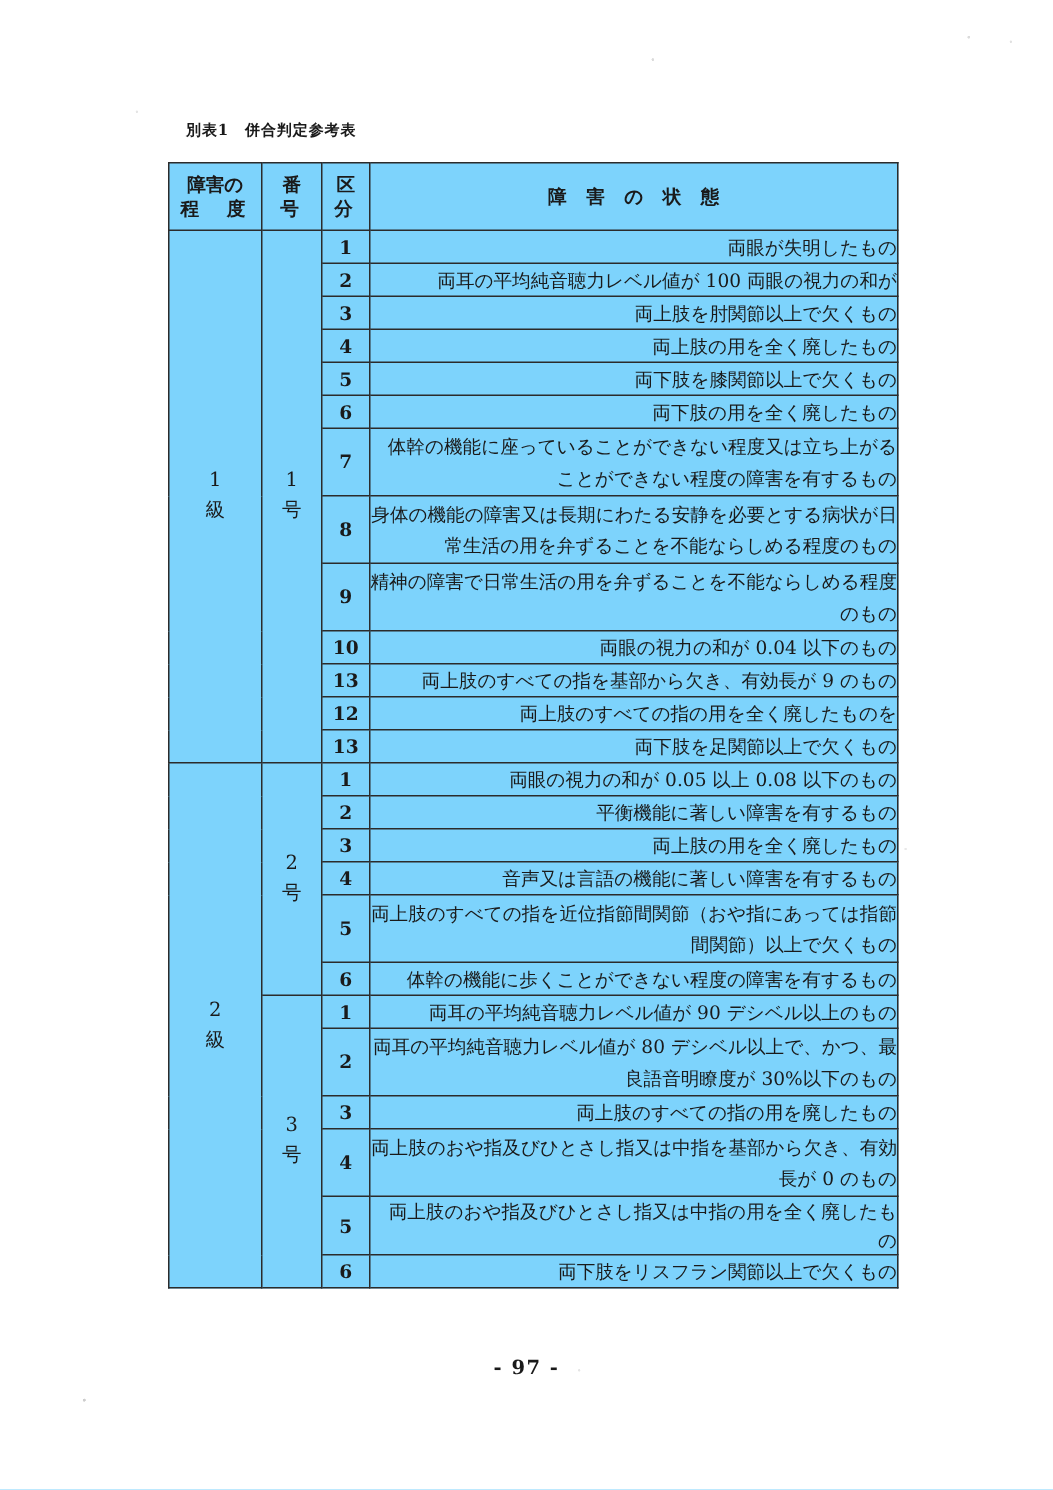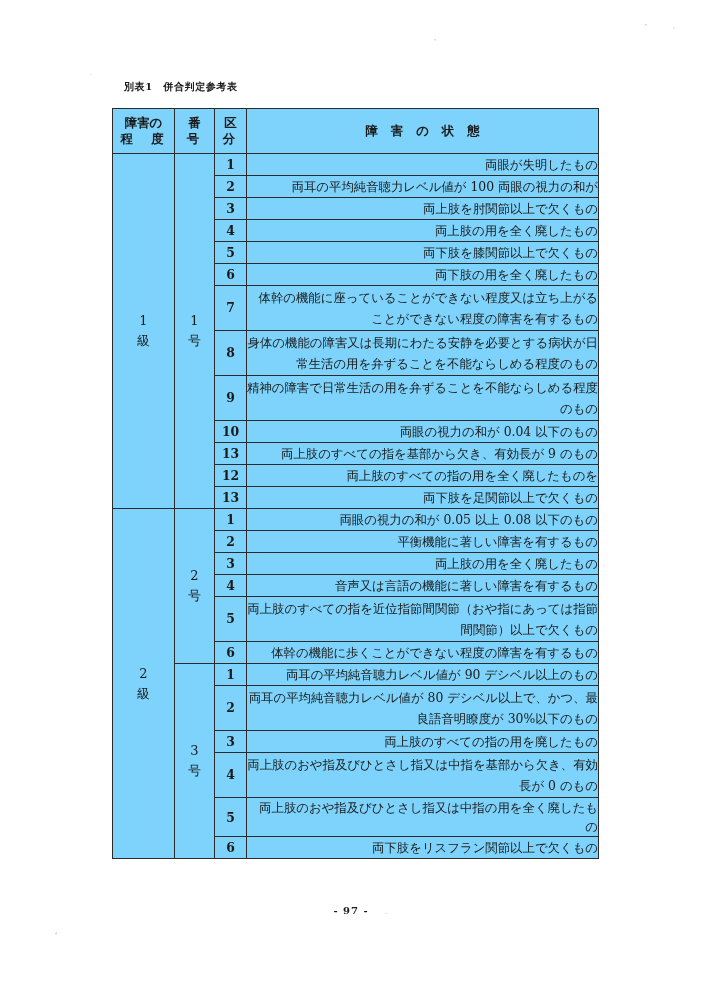--- a/index.html
+++ b/index.html
@@ -133,21 +133,21 @@
   }
 
   .thick-top { border-top-width: 2px; }
 
   .page-number {
     position: absolute;
     left: 0;
     right: 0;
     top: 905px;
     text-align: center;
-    font-size: 10px;
+    font-size: 13px;
     font-weight: 700;
     letter-spacing: 1px;
   }
 </style>
 </head>
 <body>
 
 <div class="page-scan-noise"></div>
 
 <div class="doc-title">別表1　併合判定参考表</div>

